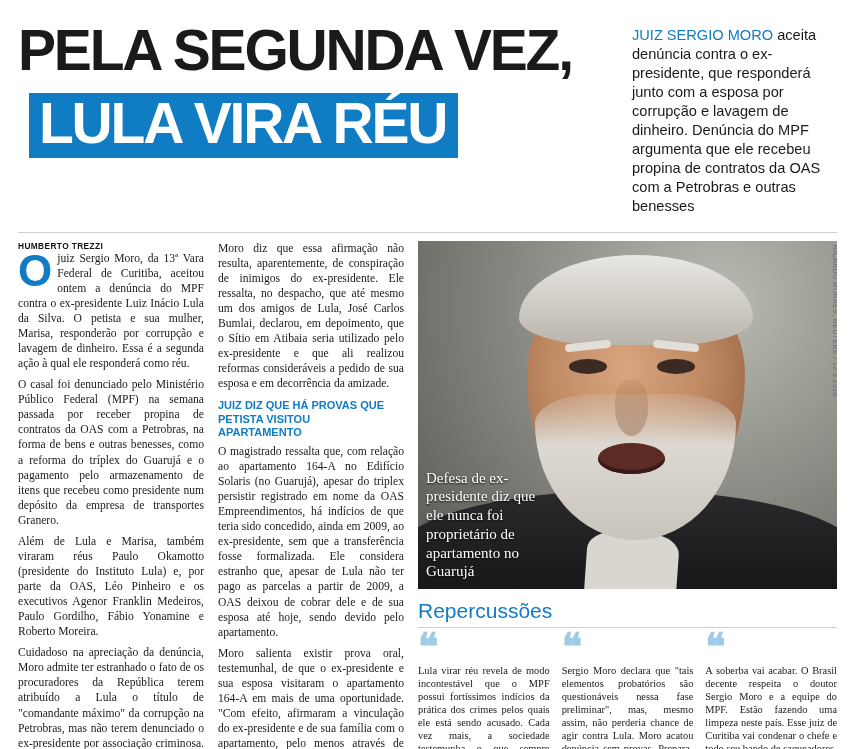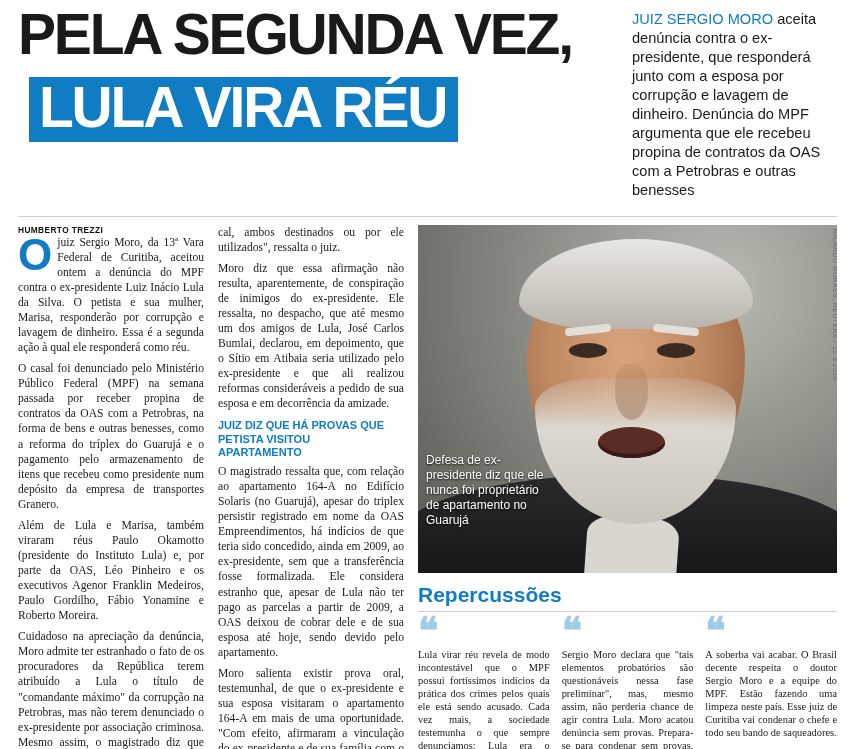--- a/index.html
+++ b/index.html
@@ -13,21 +13,21 @@
     height: 749px;
     font-family: "Liberation Serif", serif;
     color: #111;
     overflow: hidden;
     position: relative;
   }
   .page {
     width: 855px;
     height: 749px;
     position: relative;
-    padding: 6px 18px 6px 18px;
+    padding: 22px 18px 6px 18px;
   }
 
   
   .head-row {
     display: flex;
     align-items: flex-start;
     gap: 14px;
   }
   .headline-col {
     width: 600px;
@@ -238,22 +238,22 @@
     height: 16%;
     background: linear-gradient(180deg, rgba(0,0,0,0.05), rgba(120,70,40,0.35));
     border-radius: 40% 40% 50% 50%;
   }
 
   .photo-caption {
     position: absolute;
     left: 8px;
     top: 228px;
     width: 120px;
-    font-family: Liberation Sans, sans-serif;
-    font-size: 12px;
+    font-family: Liberation Serif, serif;
+    font-size: 15px;
     line-height: 1.25;
     color: #ffffff;
     text-shadow: 0 1px 2px rgba(0,0,0,0.85);
   }
   .photo-credit {
     position: absolute;
     right: -2px;
     top: 4px;
     writing-mode: vertical-rl;
     font-family: "Liberation Sans", sans-serif;
@@ -261,21 +261,21 @@
     letter-spacing: 0.6px;
     color: #6a6a6a;
   }
 
   
   .repercussoes {
     margin-top: 10px;
   }
   .rep-title {
     font-family: "Liberation Sans", sans-serif;
-    font-weight: bold;
+    font-weight: normal;
     font-size: 21px;
     color: #0f7cc4;
     margin: 0 0 4px 0;
   }
   .rep-rule {
     border: 0;
     border-top: 1px solid #cfcfcf;
     margin: 0 0 8px 0;
   }
   .rep-grid {
@@ -327,21 +327,20 @@
       <p class="txt dropcap-p">
         <span class="dropcap">O</span><span>juiz Sergio Moro, da 13ª Vara Federal de Curitiba, aceitou ontem a denúncia do MPF contra o ex-presidente Luiz Inácio Lula da Silva. O petista e sua mulher, Marisa, responderão por corrupção e lavagem de dinheiro. Essa é a segunda ação à qual ele responderá como réu.</span>
       </p>
       <p class="txt">O casal foi denunciado pelo Ministério Público Federal (MPF) na semana passada por receber propina de contratos da OAS com a Petrobras, na forma de bens e outras benesses, como a reforma do tríplex do Guarujá e o pagamento pelo armazenamento de itens que recebeu como presidente num depósito da empresa de transportes Granero.</p>
       <p class="txt">Além de Lula e Marisa, também viraram réus Paulo Okamotto (presidente do Instituto Lula) e, por parte da OAS, Léo Pinheiro e os executivos Agenor Franklin Medeiros, Paulo Gordilho, Fábio Yonamine e Roberto Moreira.</p>
       <p class="txt">Cuidadoso na apreciação da denúncia, Moro admite ter estranhado o fato de os procuradores da República terem atribuído a Lula o título de "comandante máximo" da corrupção na Petrobras, mas não terem denunciado o ex-presidente por associação criminosa. Mesmo assim, o magistrado diz que provas a respeito podem ser apresentadas ao longo do processo.</p>
 
     </div>
 
     <div class="col">
-      <p class="txt">cal, ambos destinados ou por ele utilizados", ressalta o juiz.</p>
       <p class="txt">Moro diz que essa afirmação não resulta, aparentemente, de conspiração de inimigos do ex-presidente. Ele ressalta, no despacho, que até mesmo um dos amigos de Lula, José Carlos Bumlai, declarou, em depoimento, que o Sítio em Atibaia seria utilizado pelo ex-presidente e que ali realizou reformas consideráveis a pedido de sua esposa e em decorrência da amizade.</p>
       <div class="subhead">JUIZ DIZ QUE HÁ PROVAS QUE PETISTA VISITOU APARTAMENTO</div>
       <p class="txt">O magistrado ressalta que, com relação ao apartamento 164-A no Edifício Solaris (no Guarujá), apesar do triplex persistir registrado em nome da OAS Empreendimentos, há indícios de que teria sido concedido, ainda em 2009, ao ex-presidente, sem que a transferência fosse formalizada. Ele considera estranho que, apesar de Lula não ter pago as parcelas a partir de 2009, a OAS deixou de cobrar dele e de sua esposa até hoje, sendo devido pelo apartamento.</p>
       <p class="txt">Moro salienta existir prova oral, testemunhal, de que o ex-presidente e sua esposa visitaram o apartamento 164-A em mais de uma oportunidade. "Com efeito, afirmaram a vinculação do ex-presidente e de sua família com o apartamento, pelo menos através de visitas ao local, diversas testemunhas, entre outros, o zelador do prédio, a porteira do prédio, o síndico do prédio, engenheiro encarregado do prédio e empregado da empresa contratada para a reforma do apartamento".</p>
 
     </div>
 
     <div class="photo-col">
       <div class="photo">
         <div class="bg"></div>

